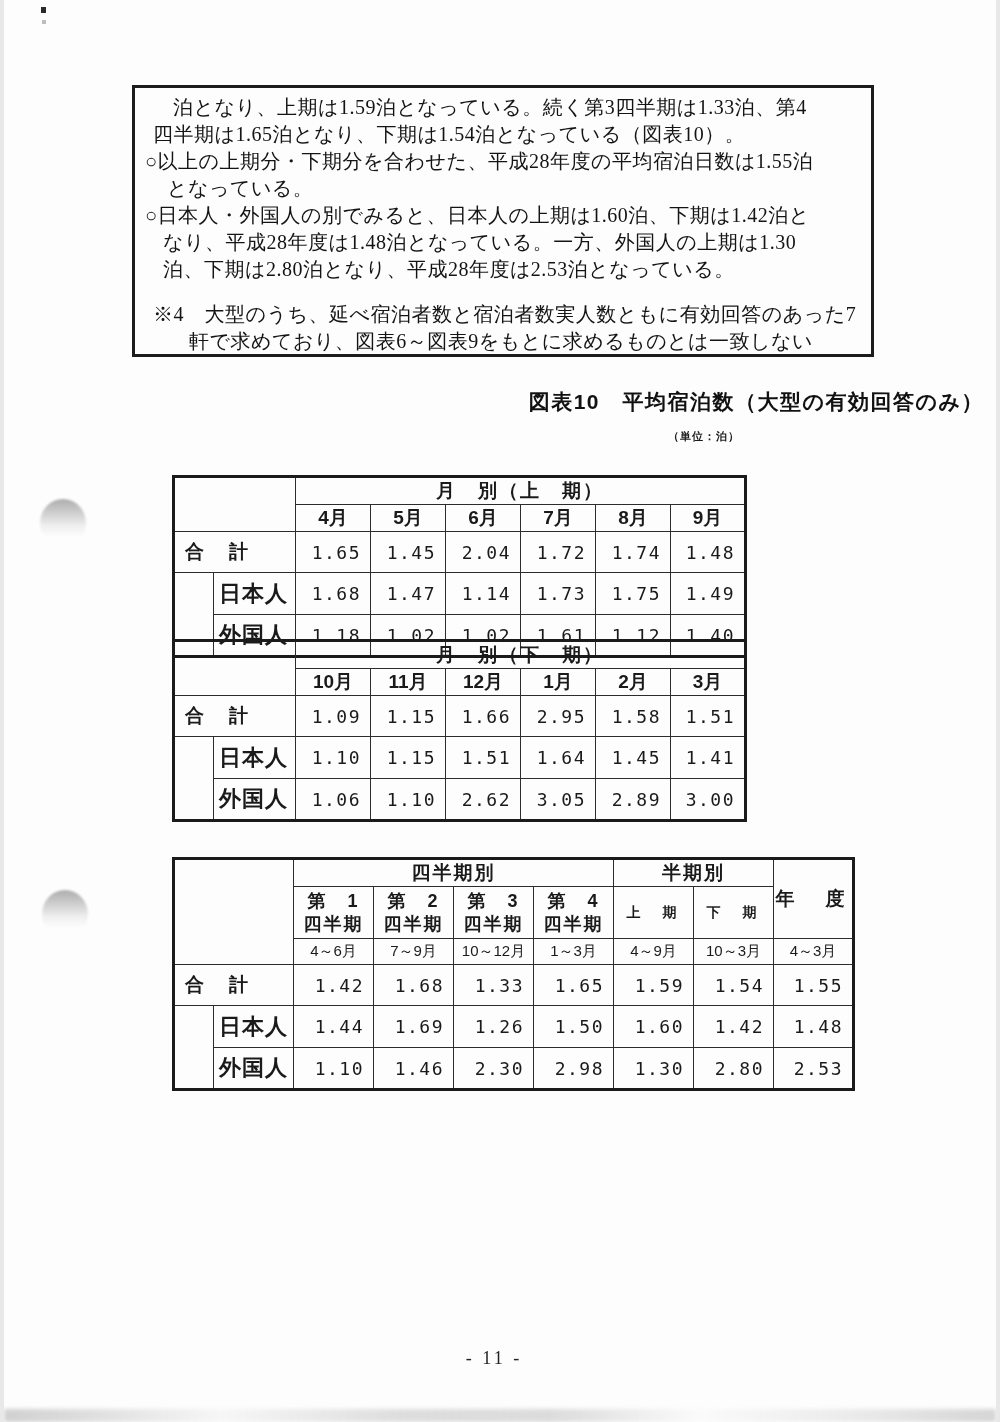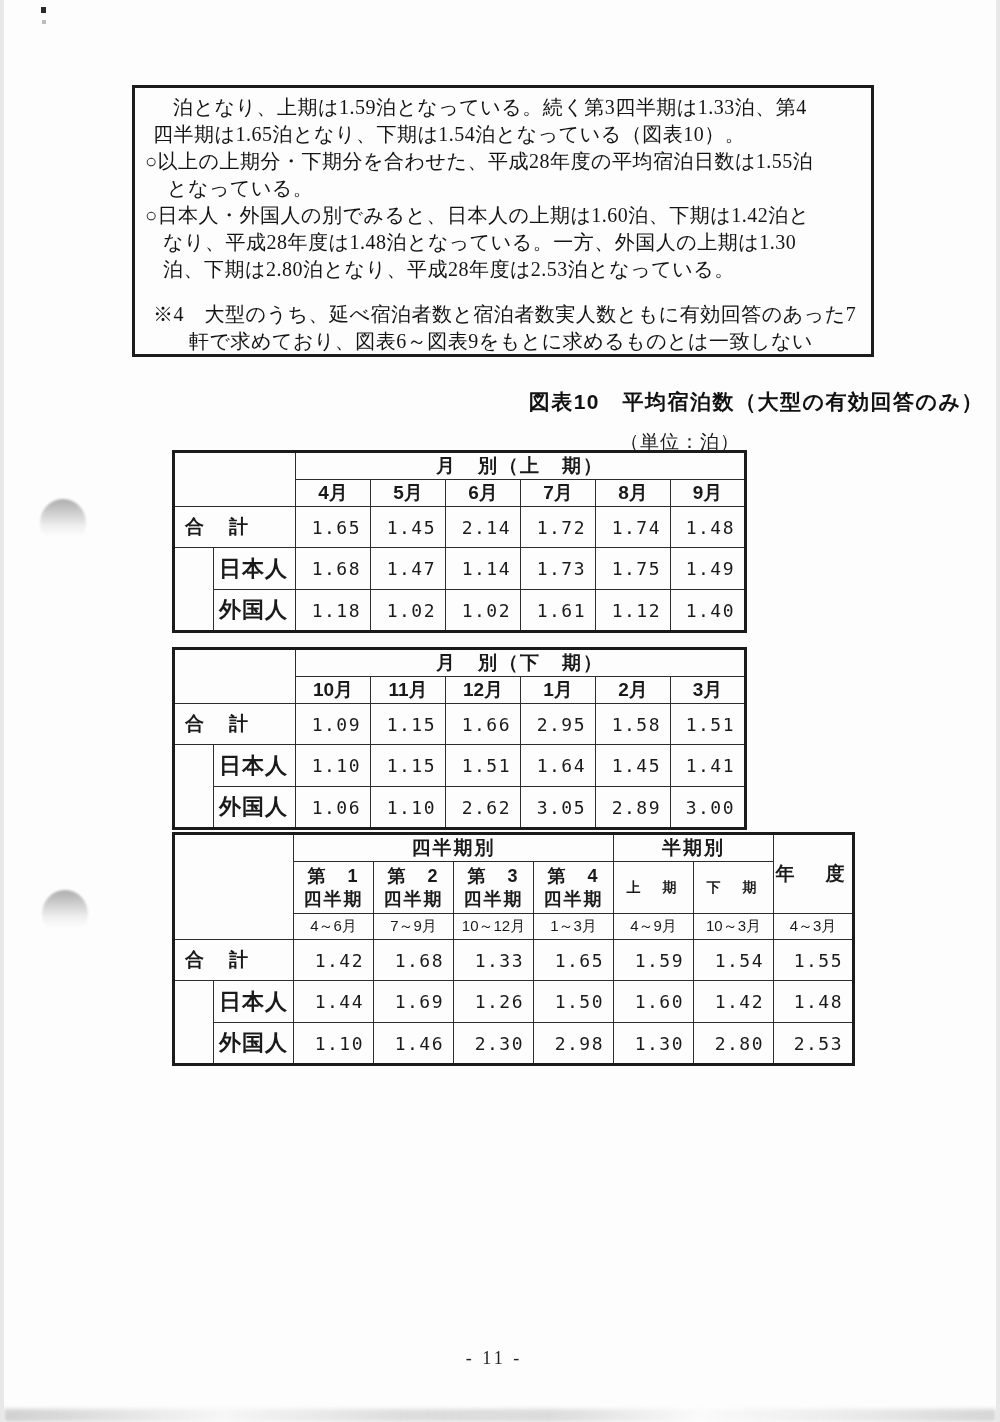--- a/index.html
+++ b/index.html
@@ -37,30 +37,31 @@
   .textbox .ln { line-height:27px; height:27px; white-space:nowrap; letter-spacing:.5px; }
   .note { margin-top:18px; }
 
   
   .fig-title {
     position:absolute; top:388px; left:0; width:980px; text-align:right;
     font-size:21px; font-weight:bold; letter-spacing:1.5px; color:#111;
   }
   .unit-label {
     position:absolute; top:429px; left:440px; width:296px; text-align:right;
-    font-size:19px; letter-spacing:1px;
+    font-size:11px; letter-spacing:1px;font-weight:bold;
   }
 
   
   table.tbl {
     position:absolute; left:168px; border-collapse:collapse; table-layout:fixed;
     border:3px solid #1b1b1b;
+    margin-top:25px;
   }
   .t1 { top:450px; }
-  .t2 { top:647px; }
+  .t2 { top:614px; }
   .t3 { top:832px; }
   .tbl td { border:1.5px solid #2c2c2c; box-sizing:border-box; padding:0; overflow:hidden; }
 
   td.group  { text-align:center; font-weight:bold; font-size:19px; height:25px; letter-spacing:2px; }
   td.mon    { text-align:center; font-weight:bold; font-size:19px; height:27px; }
   td.rowlabel { font-weight:bold; font-size:19px; padding-left:10px; letter-spacing:3px; }
   td.sublabel { font-weight:bold; font-size:22px; padding-left:5px; letter-spacing:1px; }
   td.num {
     text-align:right; padding-right:9px;
     font-family:"DejaVu Sans Mono", monospace; font-size:18px; letter-spacing:1.5px;
@@ -132,21 +133,21 @@
       <td class="mon">5月</td>
       <td class="mon">6月</td>
       <td class="mon">7月</td>
       <td class="mon">8月</td>
       <td class="mon">9月</td>
     </tr>
     <tr class="data-total">
       <td class="rowlabel" colspan="2">合　計</td>
       <td class="num">1.65</td>
       <td class="num">1.45</td>
-      <td class="num">2.14</td>
+      <td class="num">2.04</td>
       <td class="num">1.72</td>
       <td class="num">1.74</td>
       <td class="num">1.48</td>
     </tr>
     <tr class="data-sub">
       <td rowspan="2"></td>
       <td class="sublabel">日本人</td>
       <td class="num">1.68</td>
       <td class="num">1.47</td>
       <td class="num">1.14</td>

